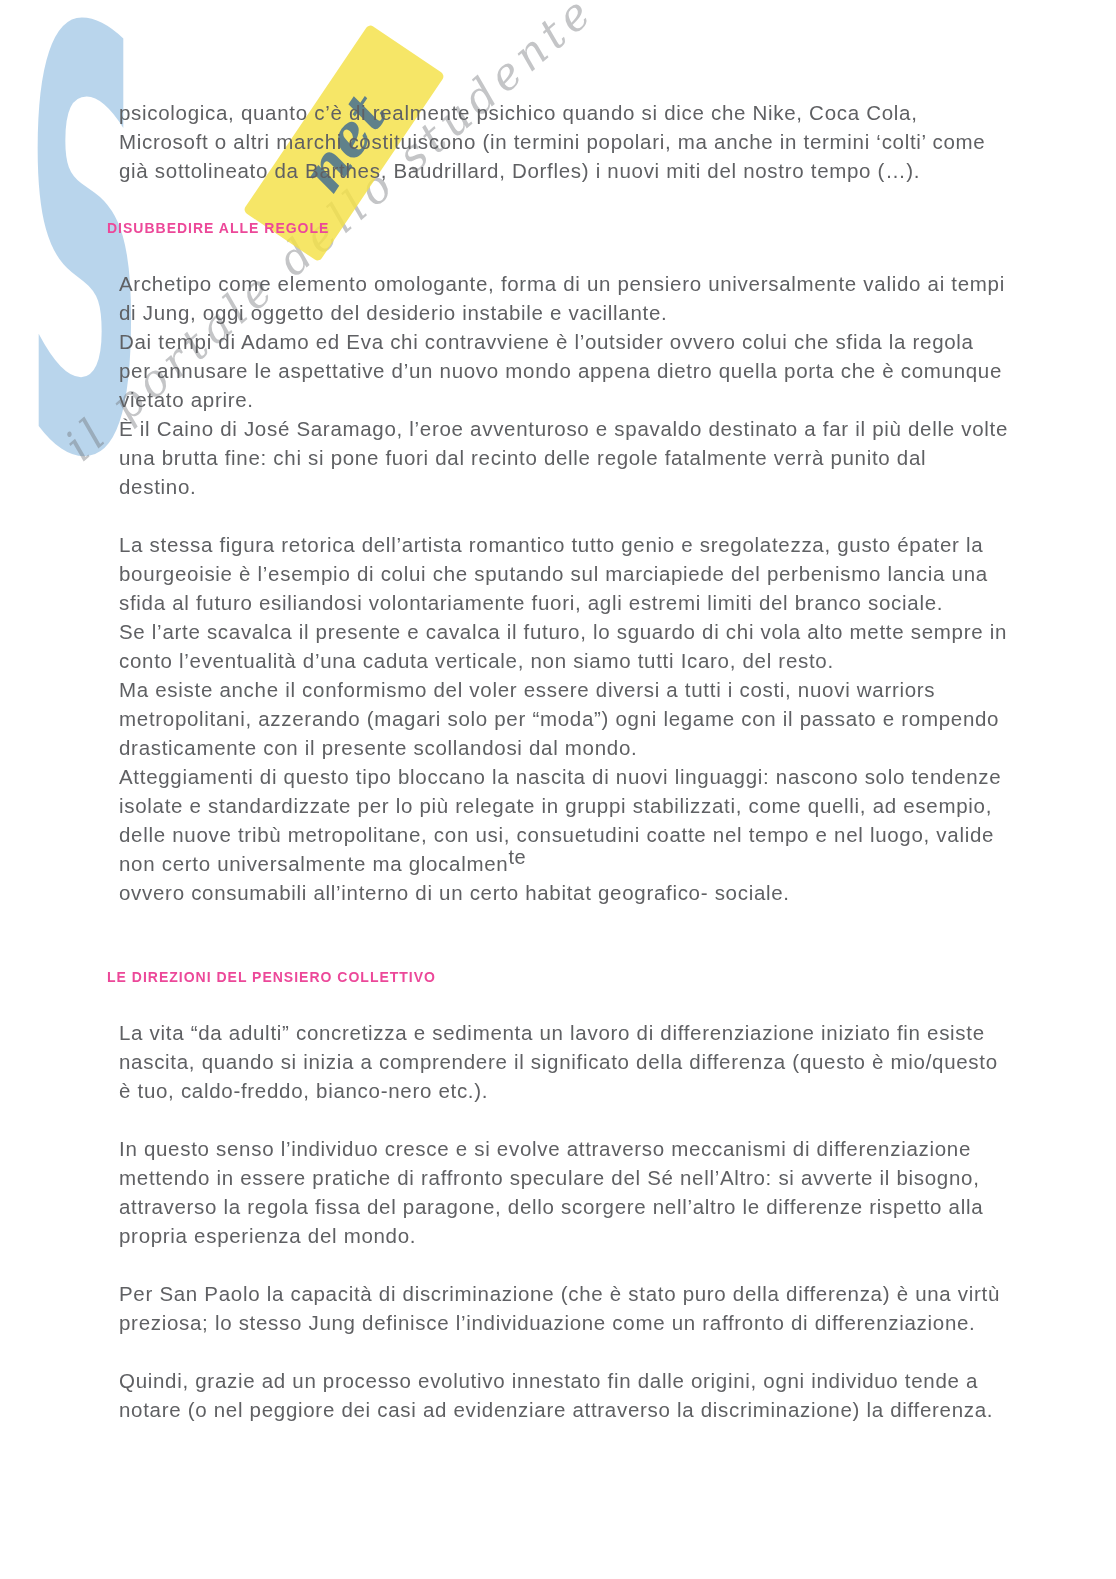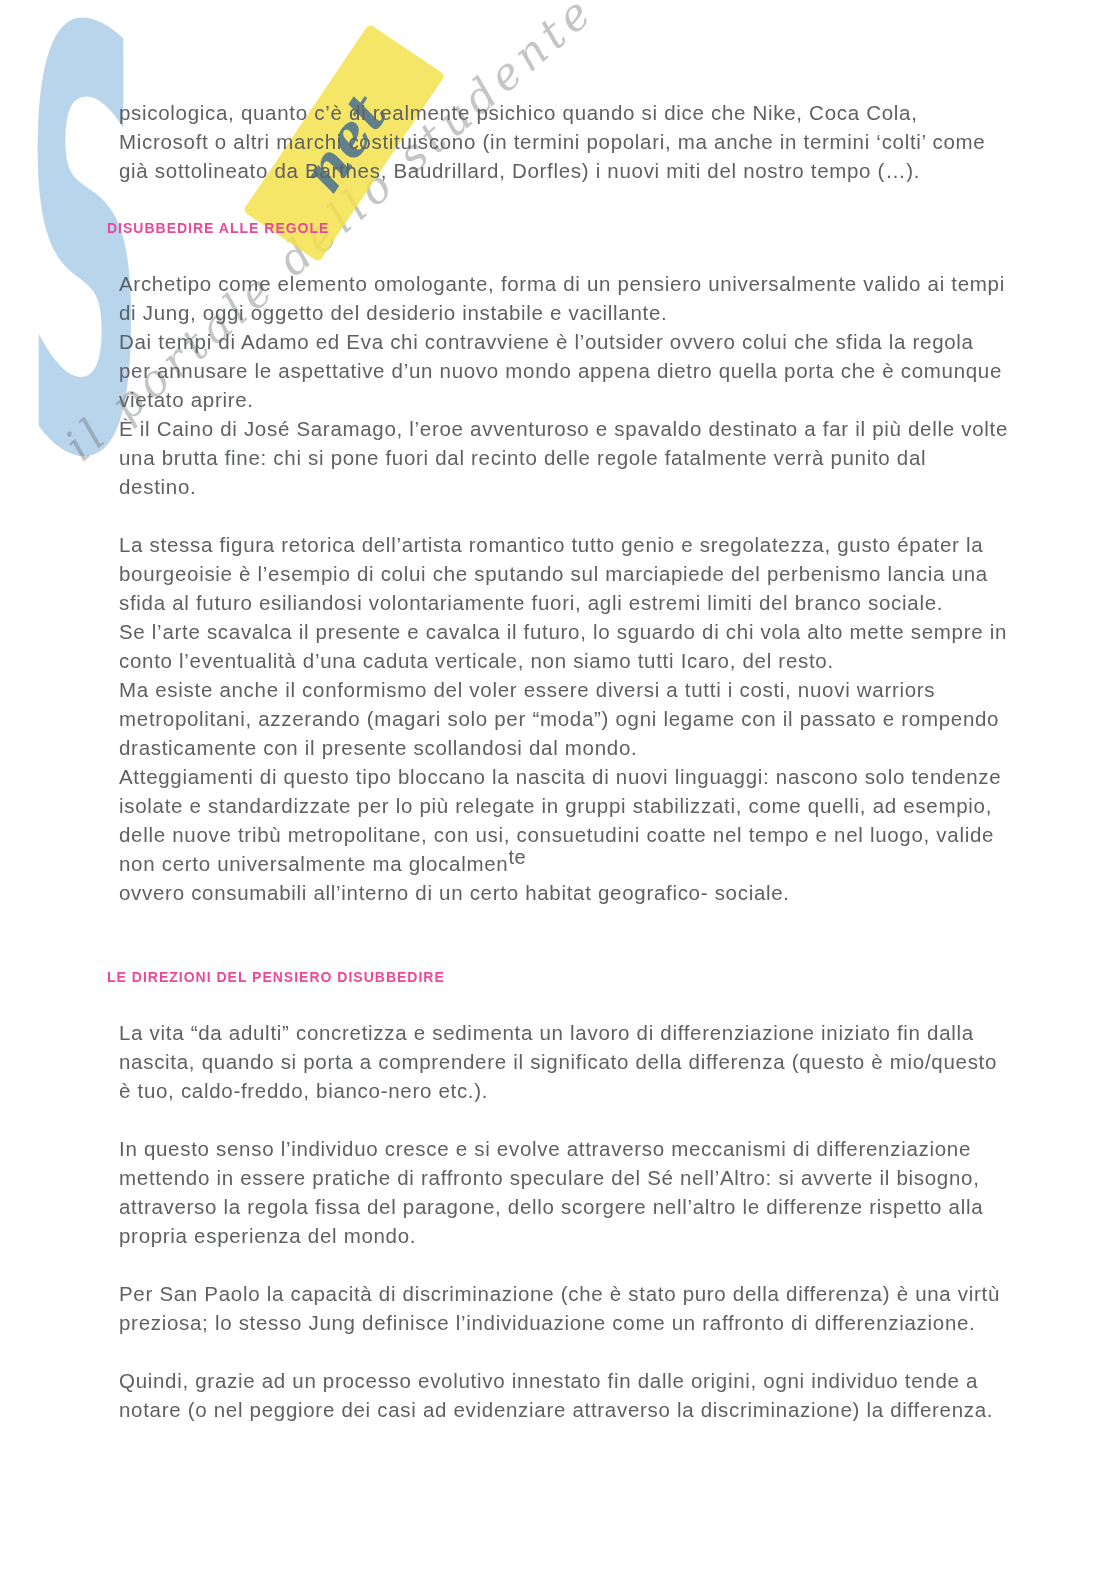--- a/index.html
+++ b/index.html
@@ -123,23 +123,23 @@
     <p class="para">Archetipo come elemento omologante, forma di un pensiero universalmente valido ai tempi di Jung, oggi oggetto del desiderio instabile e vacillante.
 Dai tempi di Adamo ed Eva chi contravviene è l’outsider ovvero colui che sfida la regola per annusare le aspettative d’un nuovo mondo appena dietro quella porta che è comunque vietato aprire.
 È il Caino di José Saramago, l’eroe avventuroso e spavaldo destinato a far il più delle volte una brutta fine: chi si pone fuori dal recinto delle regole fatalmente verrà punito dal destino.</p>
 
     <p class="para"><span>La stessa figura retorica dell’artista romantico tutto genio e sregolatezza, gusto épater la bourgeoisie è l’esempio di colui che sputando sul marciapiede del perbenismo lancia una sfida al futuro esiliandosi volontariamente fuori, agli estremi limiti del branco sociale.
 Se l’arte scavalca il presente e cavalca il futuro, lo sguardo di chi vola alto mette sempre in conto l’eventualità d’una caduta verticale, non siamo tutti Icaro, del resto.
 Ma esiste anche il conformismo del voler essere diversi a tutti i costi, nuovi warriors metropolitani, azzerando (magari solo per “moda”) ogni legame con il passato e rompendo drasticamente con il presente scollandosi dal mondo.
 Atteggiamenti di questo tipo bloccano la nascita di nuovi linguaggi: nascono solo tendenze isolate e standardizzate per lo più relegate in gruppi stabilizzati, come quelli, ad esempio, delle nuove tribù metropolitane, con usi, consuetudini coatte nel tempo e nel luogo, valide non certo universalmente ma glocalmen</span><sup class="sup-te">te</sup><span>
 ovvero consumabili all’interno di un certo habitat geografico- sociale.</span></p>
 
-    <h2 class="heading heading-gap">LE DIREZIONI DEL PENSIERO DISUBBEDIRE</h2>
+    <h2 class="heading heading-gap">LE DIREZIONI DEL PENSIERO COLLETTIVO</h2>
 
-    <p class="para">La vita “da adulti” concretizza e sedimenta un lavoro di differenziazione iniziato fin dalla nascita, quando si porta a comprendere il significato della differenza (questo è mio/questo è tuo, caldo-freddo, bianco-nero etc.).</p>
+    <p class="para">La vita “da adulti” concretizza e sedimenta un lavoro di differenziazione iniziato fin esiste nascita, quando si inizia a comprendere il significato della differenza (questo è mio/questo è tuo, caldo-freddo, bianco-nero etc.).</p>
 
     <p class="para">In questo senso l’individuo cresce e si evolve attraverso meccanismi di differenziazione mettendo in essere pratiche di raffronto speculare del Sé nell’Altro: si avverte il bisogno, attraverso la regola fissa del paragone, dello scorgere nell’altro le differenze rispetto alla propria esperienza del mondo.</p>
 
     <p class="para">Per San Paolo la capacità di discriminazione (che è stato puro della differenza) è una virtù preziosa; lo stesso Jung definisce l’individuazione come un raffronto di differenziazione.</p>
 
     <p class="para">Quindi, grazie ad un processo evolutivo innestato fin dalle origini, ogni individuo tende a notare (o nel peggiore dei casi ad evidenziare attraverso la discriminazione) la differenza.</p>
 
   </div>
 
 </div>

